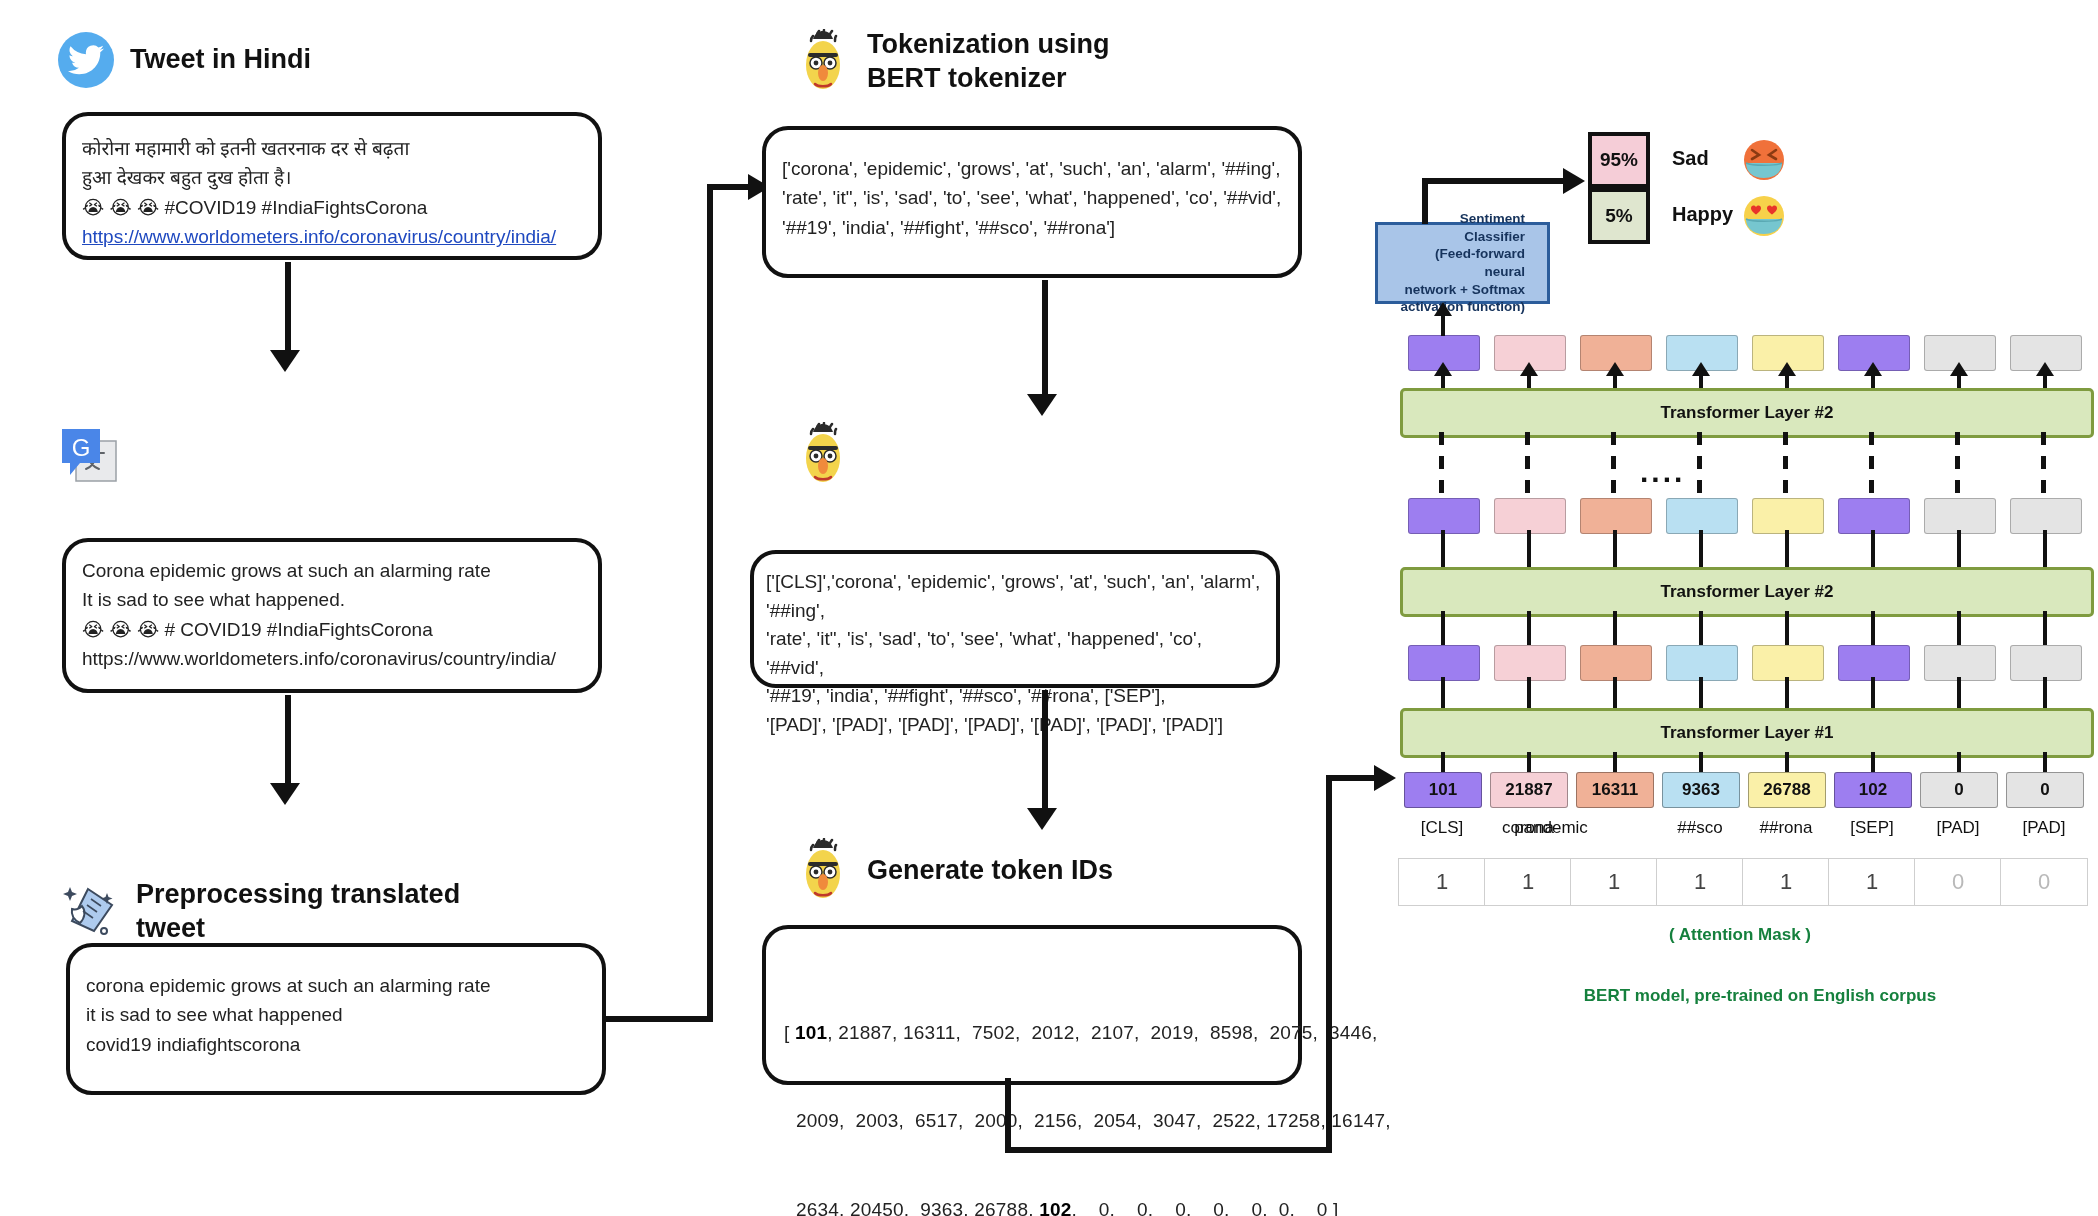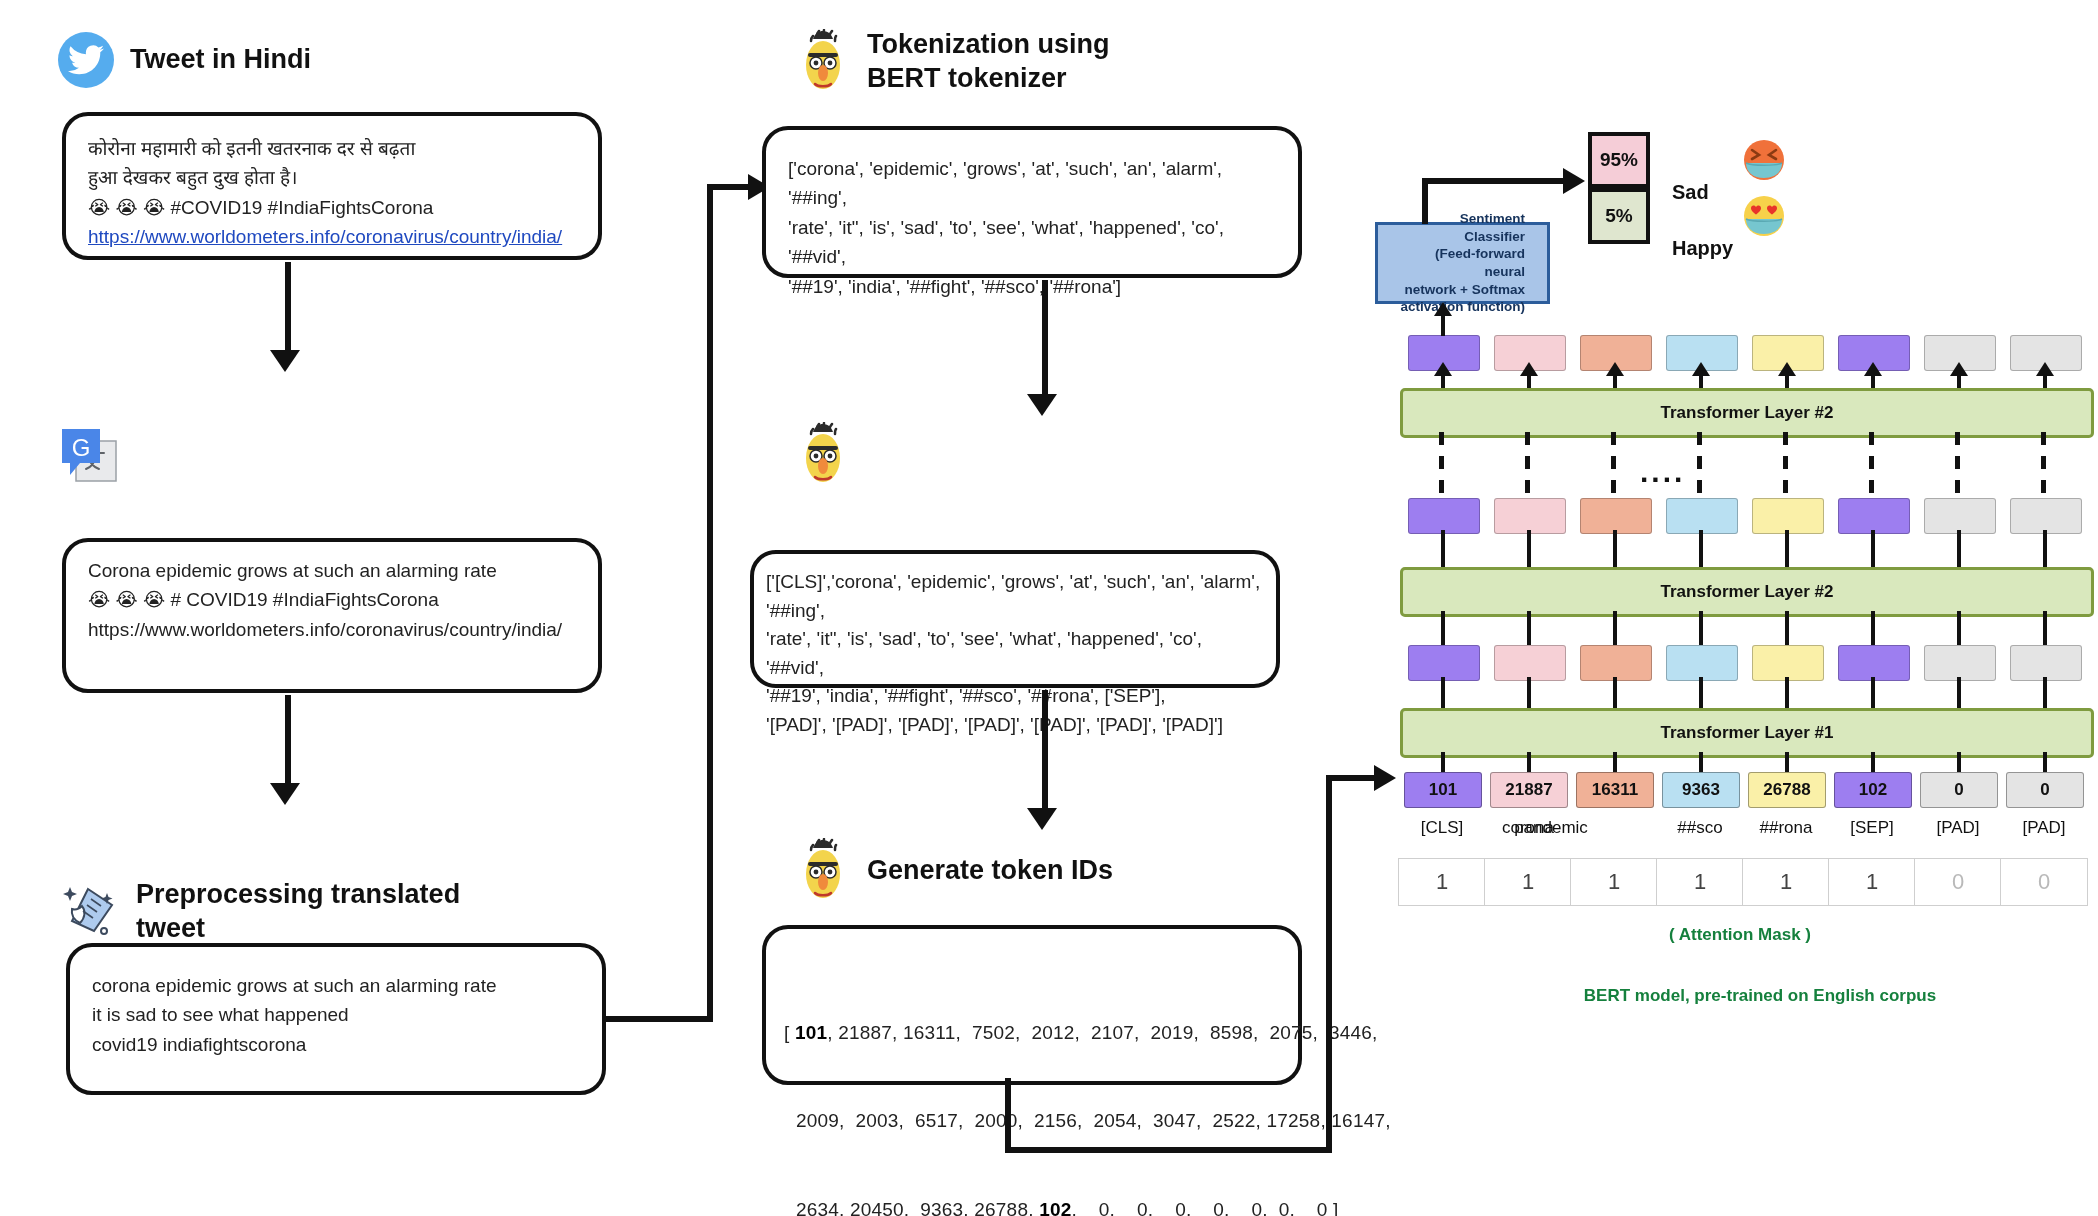--- a/index.html
+++ b/index.html
@@ -4,21 +4,21 @@
 <style>
   html,body{margin:0;padding:0;background:#ffffff;}
   body{width:2098px;height:1216px;position:relative;overflow:hidden;
        font-family:"Liberation Sans","DejaVu Sans",sans-serif;color:#111;}
 
   .abs{position:absolute;}
 
   
   .rbox{position:absolute;background:#fff;border:4px solid #111;border-radius:26px;
         box-sizing:border-box;}
-  .rbox .inner{padding:18px 22px;font-size:19px;line-height:1.55;color:#222;}
+  .rbox .inner{padding:18px 16px;font-size:19px;line-height:1.55;color:#222;}
 
   
   .step-head{position:absolute;display:flex;align-items:center;gap:16px;}
   .step-title{font-size:27px;font-weight:bold;line-height:1.25;color:#111;}
   .step-icon{flex:0 0 auto;}
 
   
   .tw-badge{width:56px;height:56px;border-radius:50%;background:#55acee;
             display:flex;align-items:center;justify-content:center;}
   
@@ -54,21 +54,21 @@
           background:repeating-linear-gradient(to bottom,#111 0 13px,transparent 13px 24px);}
 
   .clf{position:absolute;background:#a9c5e8;border:3px solid #2c5d9b;
        display:flex;align-items:center;justify-content:center;text-align:right;
        font-size:13.5px;font-weight:bold;line-height:1.3;color:#16335c;padding:22px;
        box-sizing:border-box;}
 
   .probbox{position:absolute;border:4px solid #111;box-sizing:border-box;
            display:flex;align-items:center;justify-content:center;
            font-size:19px;font-weight:bold;color:#111;}
-  .problabel{position:absolute;font-size:20px;font-weight:bold;color:#111;margin-top:34px;}
+  .problabel{position:absolute;font-size:20px;font-weight:bold;color:#111;}
   .caption{position:absolute;font-size:17px;font-weight:bold;color:#15803d;text-align:center;}
   .dots{position:absolute;font-size:30px;font-weight:bold;color:#111;letter-spacing:3px;}
 
   .tweet-link{color:#1f49c0;text-decoration:underline;}
   .mono-ids{font-size:19px;line-height:1.6;color:#222;letter-spacing:.2px;}
   .mono-ids b{font-weight:bold;color:#000;}
   .tok-list{font-size:19px;line-height:1.6;color:#222;}
 </style>
 </head>
 <body>
@@ -101,20 +101,21 @@
       <path d="M28 28h18M37 28v3c0 7-4 11-9 13M31 33c1 6 5 9 10 11" stroke="#5f6368" stroke-width="2" fill="none" stroke-linecap="round"></path>
       <path d="M4 4h38v34H22L12 50V38H4z" fill="#4a86e8"></path>
       <text x="23" y="31" font-size="24" font-family="Liberation Sans, sans-serif" fill="#ffffff" text-anchor="middle">G</text>
     </svg>
   </span>
 </div>
 
 <div class="rbox" style="left:62px;top:538px;width:540px;height:155px;">
   <div class="inner" style="padding-top:14px;">
     <div>Corona epidemic grows at such an alarming rate</div>
+    <div>It is sad to see what happened.</div>
     <div>😭 😭 😭 # COVID19 #IndiaFightsCorona</div>
     <div>https://www.worldometers.info/coronavirus/country/india/</div>
   </div>
 </div>
 
 <div class="vline" style="left:285px;top:695px;height:92px;"></div>
 <div class="arrow-down" style="left:270px;top:783px;"></div>
 
 <div class="step-head" style="left:58px;top:878px;">
   <span class="step-icon">

